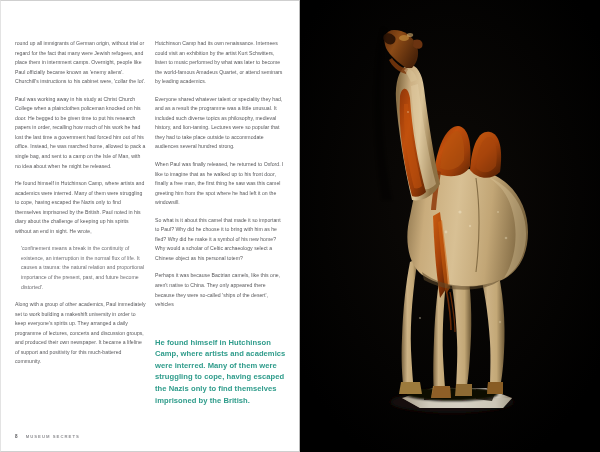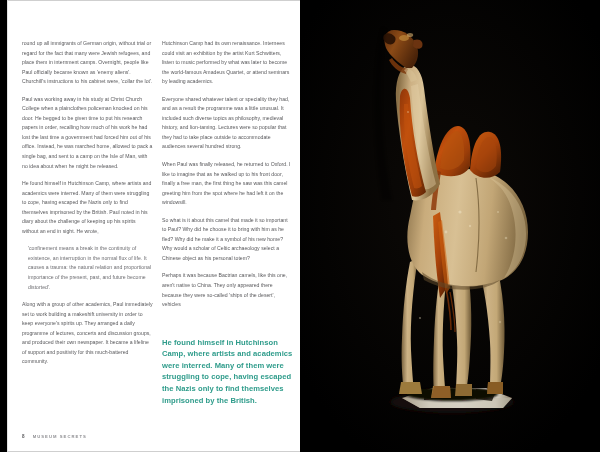--- a/index.html
+++ b/index.html
@@ -17,21 +17,21 @@
   #spread {
     position: relative;
     width: 600px;
     height: 452px;
     background: #000000;
   }
 
   
   #text-page {
     position: absolute;
-    left: 7px;
+    left: 0;
     top: 0;
     width: 300px;
     height: 452px;
     background: #ffffff;
     box-sizing: border-box;
     border-right: 1px solid #b9b9b9;
     border-top: 1px solid #cfcfcf;
     border-bottom: 1px solid #cfcfcf;
     border-left: 1px solid #e3e3e3;
   }

